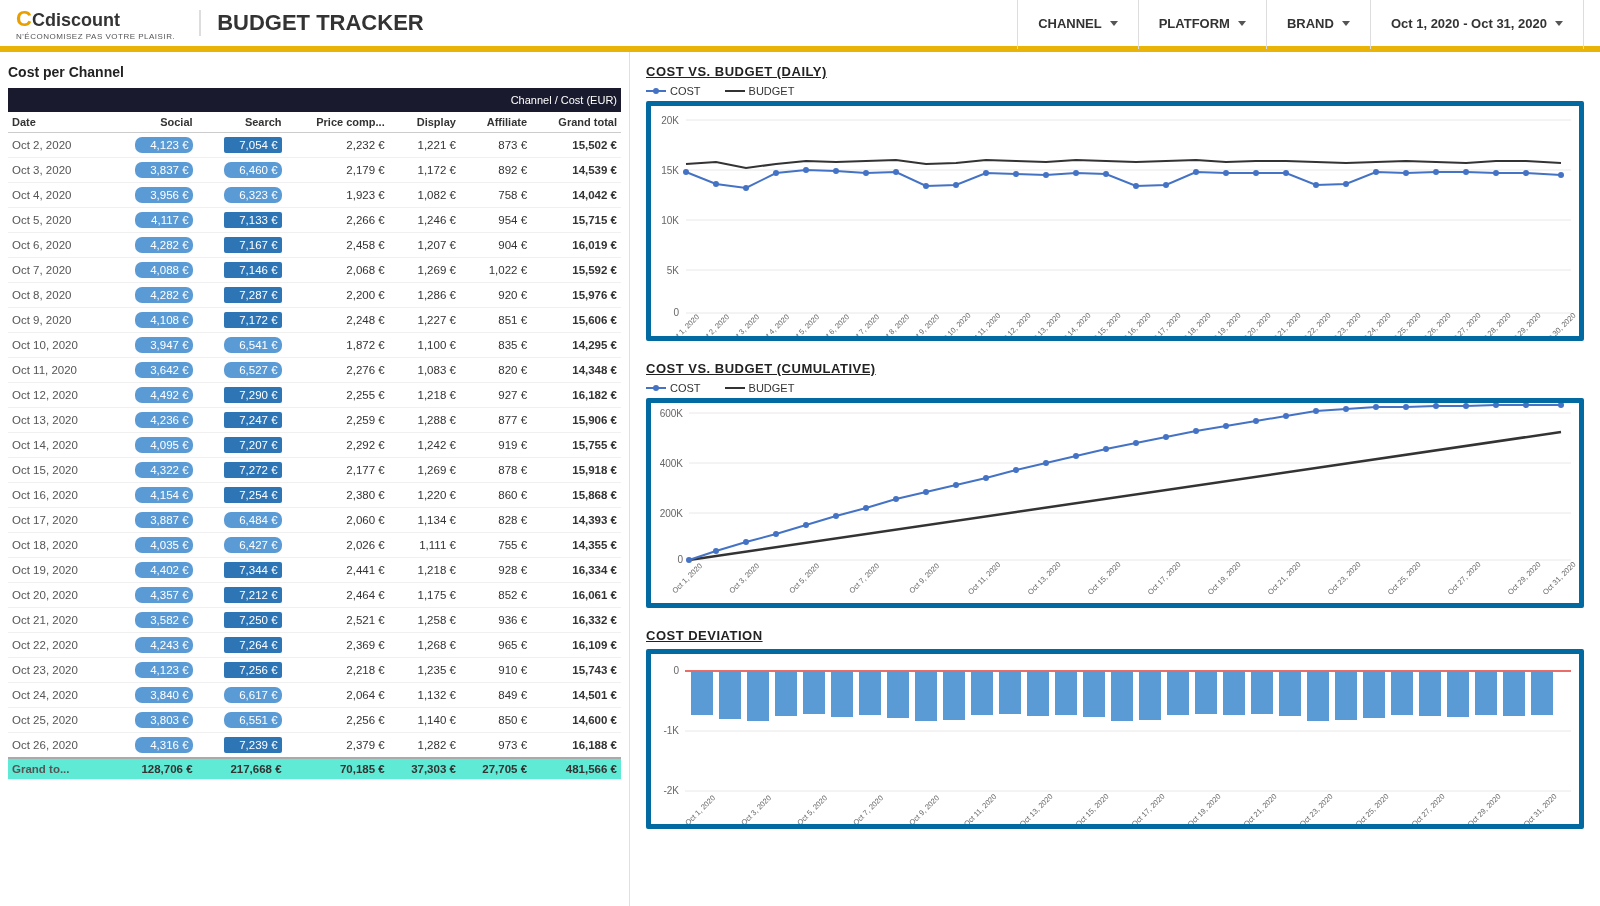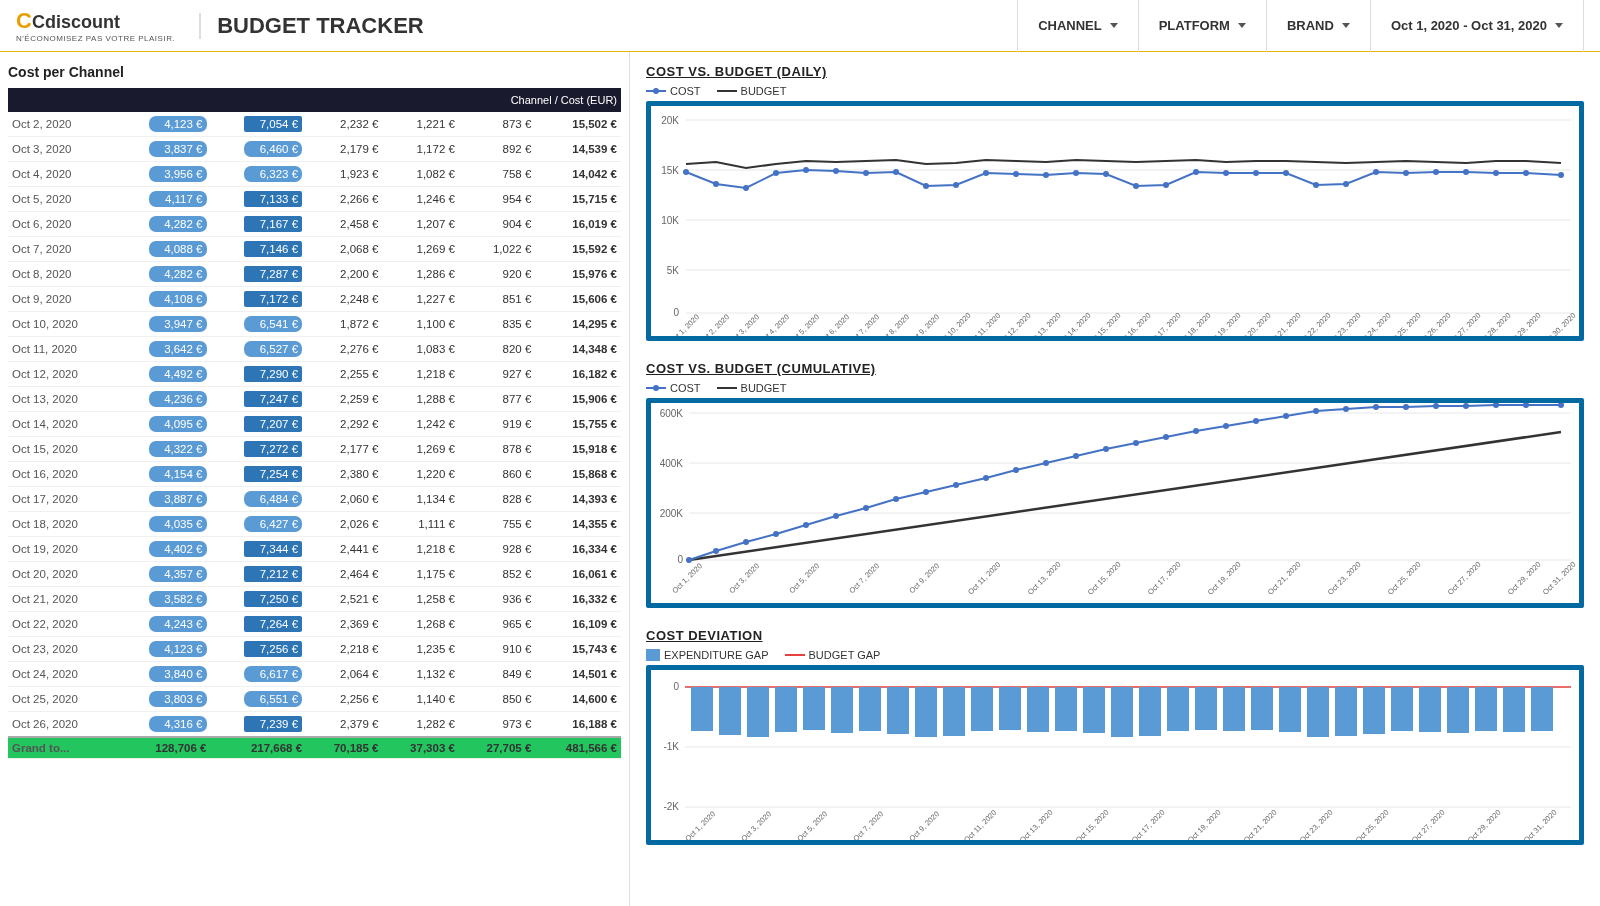--- a/index.html
+++ b/index.html
@@ -3,21 +3,21 @@
   <meta charset="utf-8">
   <style>
     * { box-sizing: border-box; margin: 0; padding: 0; }
     body { font-family: Arial, sans-serif; font-size: 12px; background: #fff; color: #333; }
 
     
     .header {
       display: flex;
       align-items: center;
       background: #fff;
-      border-bottom: 1px solid #eab308;
+      border-bottom: 6px solid #eab308;
       height: 52px;
       padding: 0 16px;
     }
     .logo-area {
       display: flex;
       align-items: center;
       gap: 8px;
       min-width: 200px;
     }
     .logo-text {
@@ -139,21 +139,21 @@
       padding: 2px 4px;
       border-radius: 2px;
       display: inline-block;
       min-width: 58px;
       text-align: right;
     }
     .bold { font-weight: bold; }
     .grand-total-row td {
       font-weight: bold;
       border-top: 2px solid #aaa;
-      background: #22c55e;
+      background: #5eead4;
     }
 
     
     .right-panel {
       flex: 1;
       overflow-y: auto;
       padding: 12px 16px;
     }
     .chart-section {
       margin-bottom: 20px;
@@ -161,21 +161,21 @@
     .chart-title {
       font-size: 13px;
       font-weight: bold;
       color: #222;
       margin-bottom: 6px;
       letter-spacing: 0.5px;
       text-decoration: underline;
     }
     .chart-legend {
       display: flex;
-      gap: 16px;
+      gap: 24px;
       margin-bottom: 4px;
       font-size: 11px;
     }
     .legend-item {
       display: flex;
       align-items: center;
       gap: 4px;
     }
     .legend-line-blue {
       width: 20px;
@@ -241,20 +241,29 @@
 <div class="main">
 
   <div class="left-panel">
     <div class="section-title">Cost per Channel</div>
     <table class="data-table">
       <thead>
         <tr class="header-row">
           <th colspan="7" style="text-align:right;">
             <span>Channel / Cost (EUR)</span>
           </th>
+        </tr>
+        <tr class="col-header">
+          <th>Date</th>
+          <th>Social</th>
+          <th>Search</th>
+          <th>Price comp...</th>
+          <th>Display</th>
+          <th>Affiliate</th>
+          <th>Grand total</th>
         </tr>
       </thead>
       <tbody id="table-body">
       <tr>
     <td>Oct 2, 2020</td>
     <td><span class="cell-blue">4,123 €</span></td>
     <td><span class="cell-blue-dark">7,054 €</span></td>
     <td>2,232 €</td>
     <td>1,221 €</td>
     <td>873 €</td>
@@ -668,30 +677,20 @@
           <text x="755" y="177" font-size="7.5" fill="#666" text-anchor="middle" transform="rotate(-45,755,177)">Oct 25, 2020</text>
           <text x="815" y="177" font-size="7.5" fill="#666" text-anchor="middle" transform="rotate(-45,815,177)">Oct 27, 2020</text>
           <text x="875" y="177" font-size="7.5" fill="#666" text-anchor="middle" transform="rotate(-45,875,177)">Oct 29, 2020</text>
           <text x="910" y="177" font-size="7.5" fill="#666" text-anchor="middle" transform="rotate(-45,910,177)">Oct 31, 2020</text>
         </svg>
       </div>
     </div>
 
     <div class="chart-section">
       <div class="chart-title">COST DEVIATION</div>
-      <div class="chart-legend">
-        <div class="legend-item">
-          <div style="width:14px;height:12px;background:#5b9bd5;display:inline-block;"></div>
-          <span>EXPENDITURE GAP</span>
-        </div>
-        <div class="legend-item">
-          <div style="width:20px;height:2px;background:#e8403c;display:inline-block;"></div>
-          <span>BUDGET GAP</span>
-        </div>
-      </div>
       <div class="chart-container">
         <svg width="930" height="170" viewBox="0 0 930 170">
 
           <text x="28" y="20" font-size="10" fill="#666" text-anchor="end">0</text>
           <text x="28" y="80" font-size="10" fill="#666" text-anchor="end">-1K</text>
           <text x="28" y="140" font-size="10" fill="#666" text-anchor="end">-2K</text>
 
           <line x1="34" y1="17" x2="920" y2="17" stroke="#e8e8e8" stroke-width="1"></line>
           <line x1="34" y1="77" x2="920" y2="77" stroke="#e8e8e8" stroke-width="1"></line>
           <line x1="34" y1="137" x2="920" y2="137" stroke="#e8e8e8" stroke-width="1"></line>

